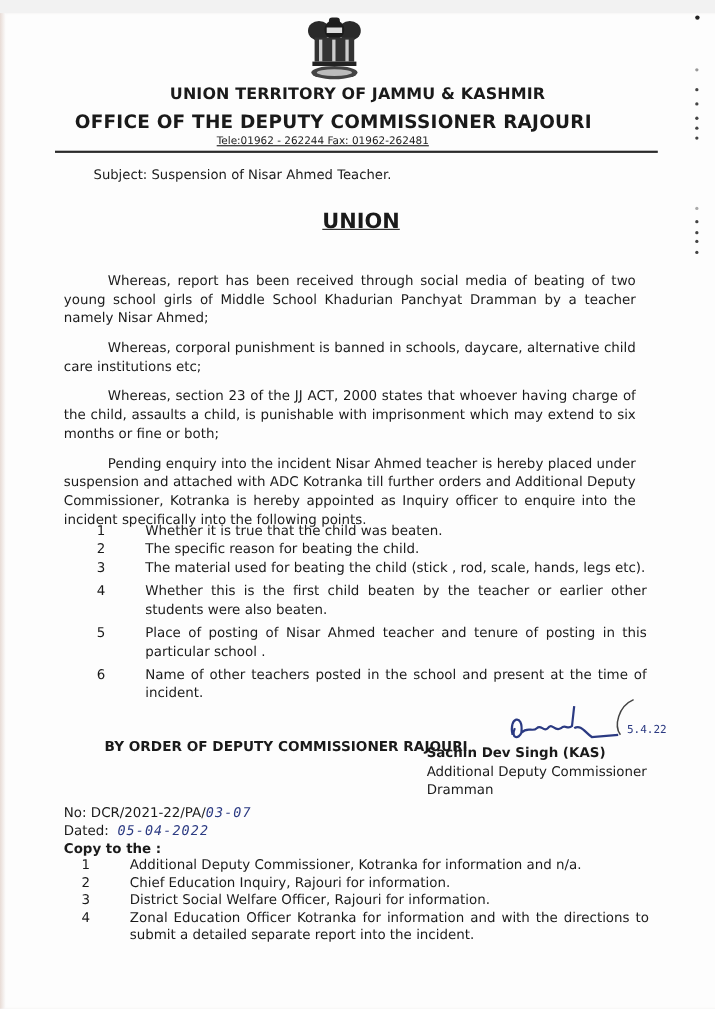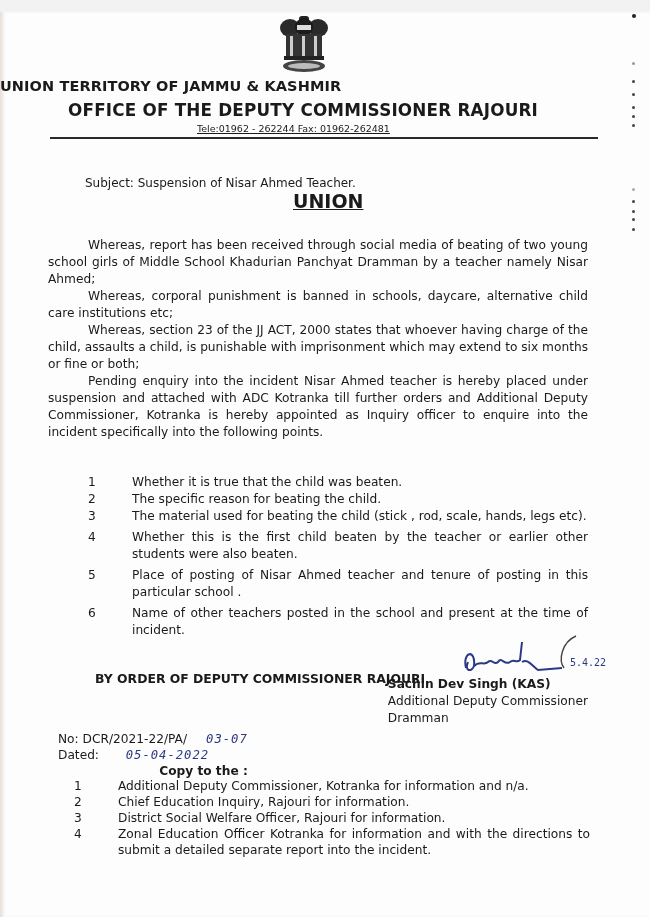--- a/index.html
+++ b/index.html
@@ -16,66 +16,66 @@
       box-shadow: inset 4px 0 6px -4px #d8d0cc;
     }
     .left-edge {
       position: absolute; left: 0; top: 12px; width: 5px; height: 905px;
       background: linear-gradient(to right, #e8dcd6, #fbfbfb);
     }
     .emblem {
       position: absolute; left: 278px; top: 14px; width: 52px; height: 60px;
     }
     .hdr1 {
-      position: absolute; left: 0; width: 650px; top: 78px; text-align: left;
+      position: absolute; left: 0; width: 650px; top: 78px; text-align: center;
       font-weight: bold; font-size: 14.5px; letter-spacing: 0.1px;
     }
     .hdr2 {
       position: absolute; left: 68px; top: 100px;
       font-weight: bold; font-size: 16.8px; letter-spacing: 0.2px;
     }
     .tele {
       position: absolute; left: 197px; top: 123px; font-size: 9.5px;
       text-decoration: underline;
     }
     .rule {
       position: absolute; left: 50px; top: 137px; width: 548px; height: 2px;
       background: #2a2a2a;
     }
     .subject {
-      position: absolute; left: 85px; top: 176px; font-size: 12px;
+      position: absolute; left: 85px; top: 152px; font-size: 12px;
     }
     .order-title {
       position: absolute; left: 293px; top: 190px; font-size: 19px;
       font-weight: bold; text-decoration: underline;
     }
     .body {
       position: absolute; left: 48px; width: 540px; font-size: 12.2px;
       line-height: 17px; text-align: justify;
     }
-    .para { text-indent: 40px; margin: 0; }
+    .para { text-indent: 40px; margin: 10px; }
     .points { position: absolute; left: 88px; width: 500px; font-size: 12.2px; line-height: 17px; }
     .pt { display: flex; }
     .pt .num { width: 44px; flex: none; }
     .pt .txt { flex: 1; text-align: justify; }
     .by-order {
       position: absolute; left: 95px; top: 630px; font-weight: bold; font-size: 12.4px; margin-top: 41px;
     }
     .signature {
       position: absolute; left: 458px; top: 632px; width: 150px; height: 48px;
     }
     .signer {
       position: absolute; right: 62px; top: 676px; text-align: left; font-size: 12.2px; line-height: 17px;
     }
     .signer .name { font-weight: bold; }
     .refs {
       position: absolute; left: 58px; top: 731px; font-size: 12.2px; line-height: 16px;
     }
-    .hand { font-family: "DejaVu Sans Mono", monospace; color: #2b3a82; font-style: italic; letter-spacing: 1px; margin-left: 19px; }
-    .copy-title { font-weight: bold; text-align: right; }
+    .hand { font-family: "DejaVu Sans Mono", monospace; color: #2b3a82; font-style: italic; letter-spacing: 1px; }
+    .copy-title { font-weight: bold; }
     .copies { position: absolute; left: 74px; top: 778px; width: 516px; font-size: 12.2px; line-height: 16px; }
     .copies .pt .num { width: 44px; }
     .right-dots { position: absolute; left: 632px; top: 0; width: 10px; height: 917px; }
     .dot { position: absolute; width: 3px; height: 3px; background: #444; border-radius: 50%; }
   </style>
 </head>
 <body>
 
 <div class="page"></div>
 <div class="left-edge"></div>

